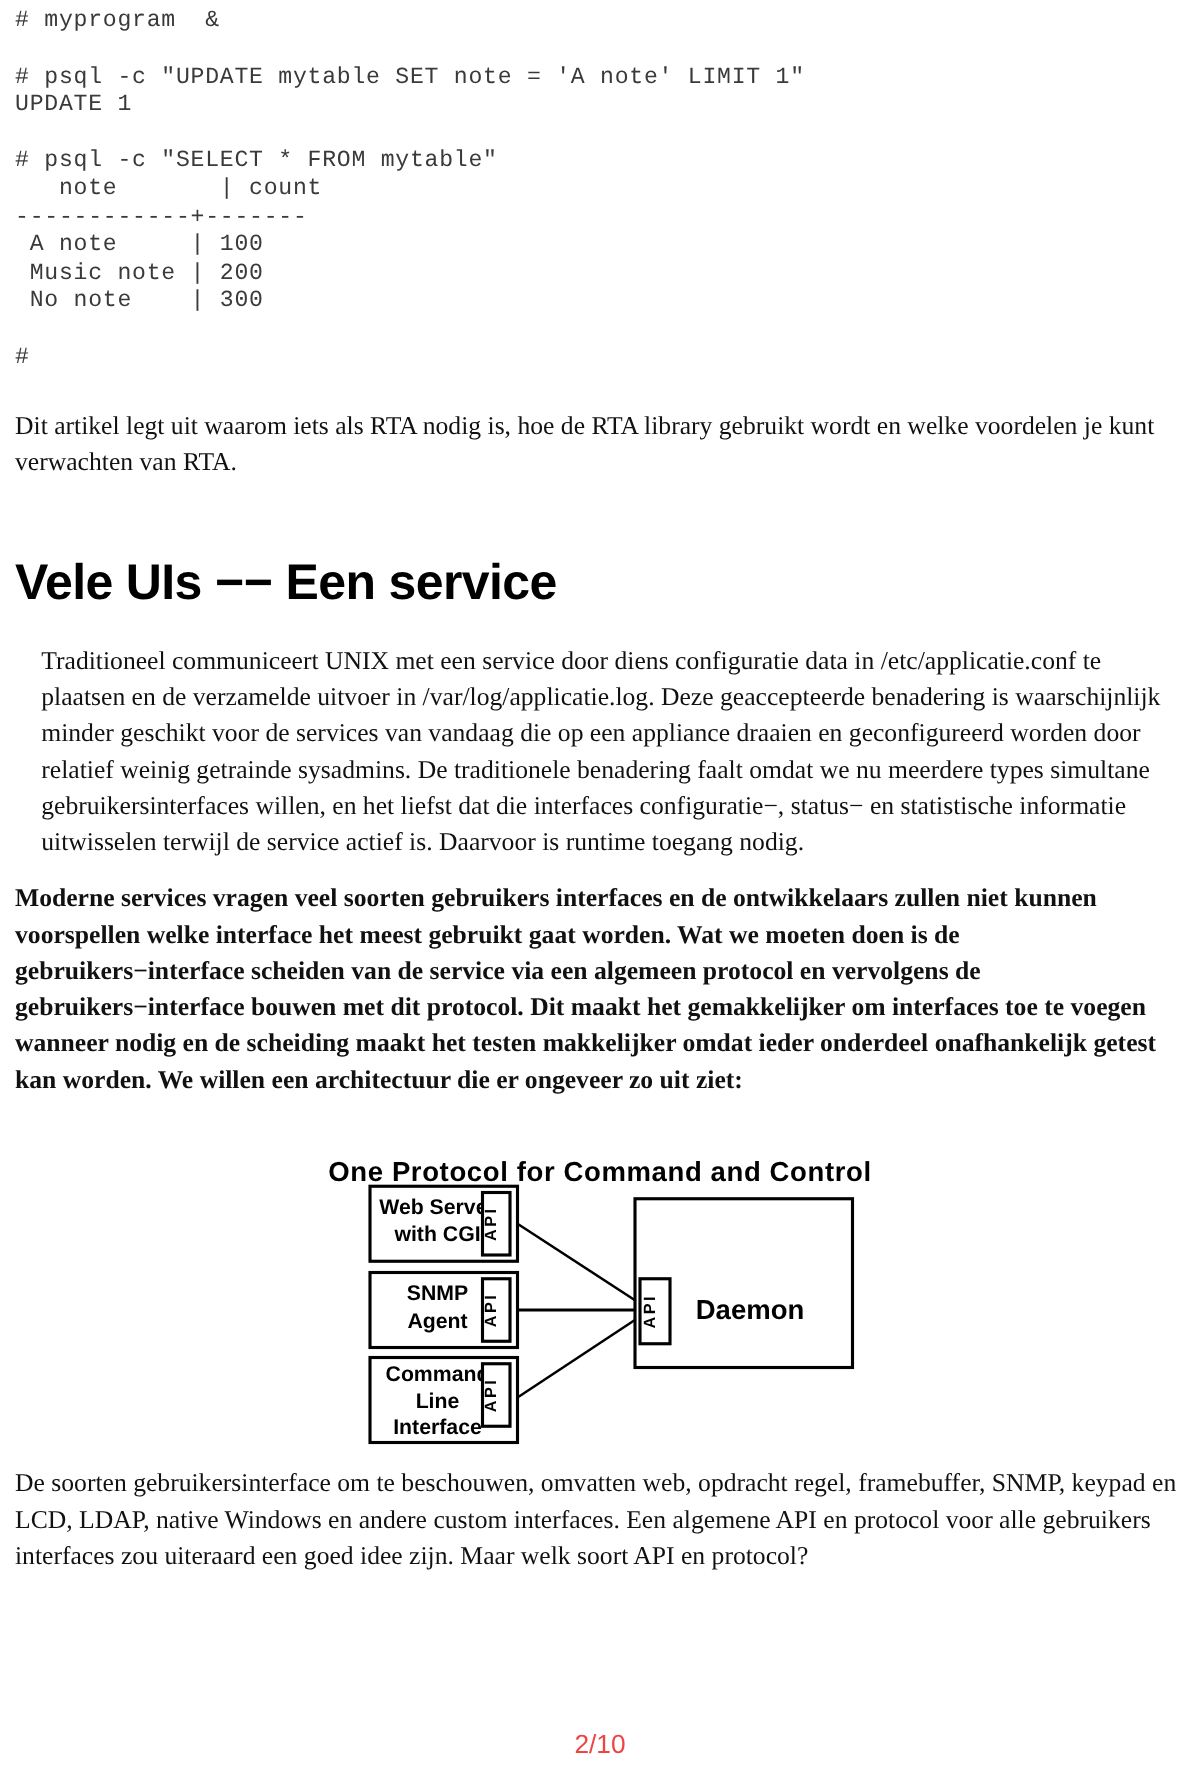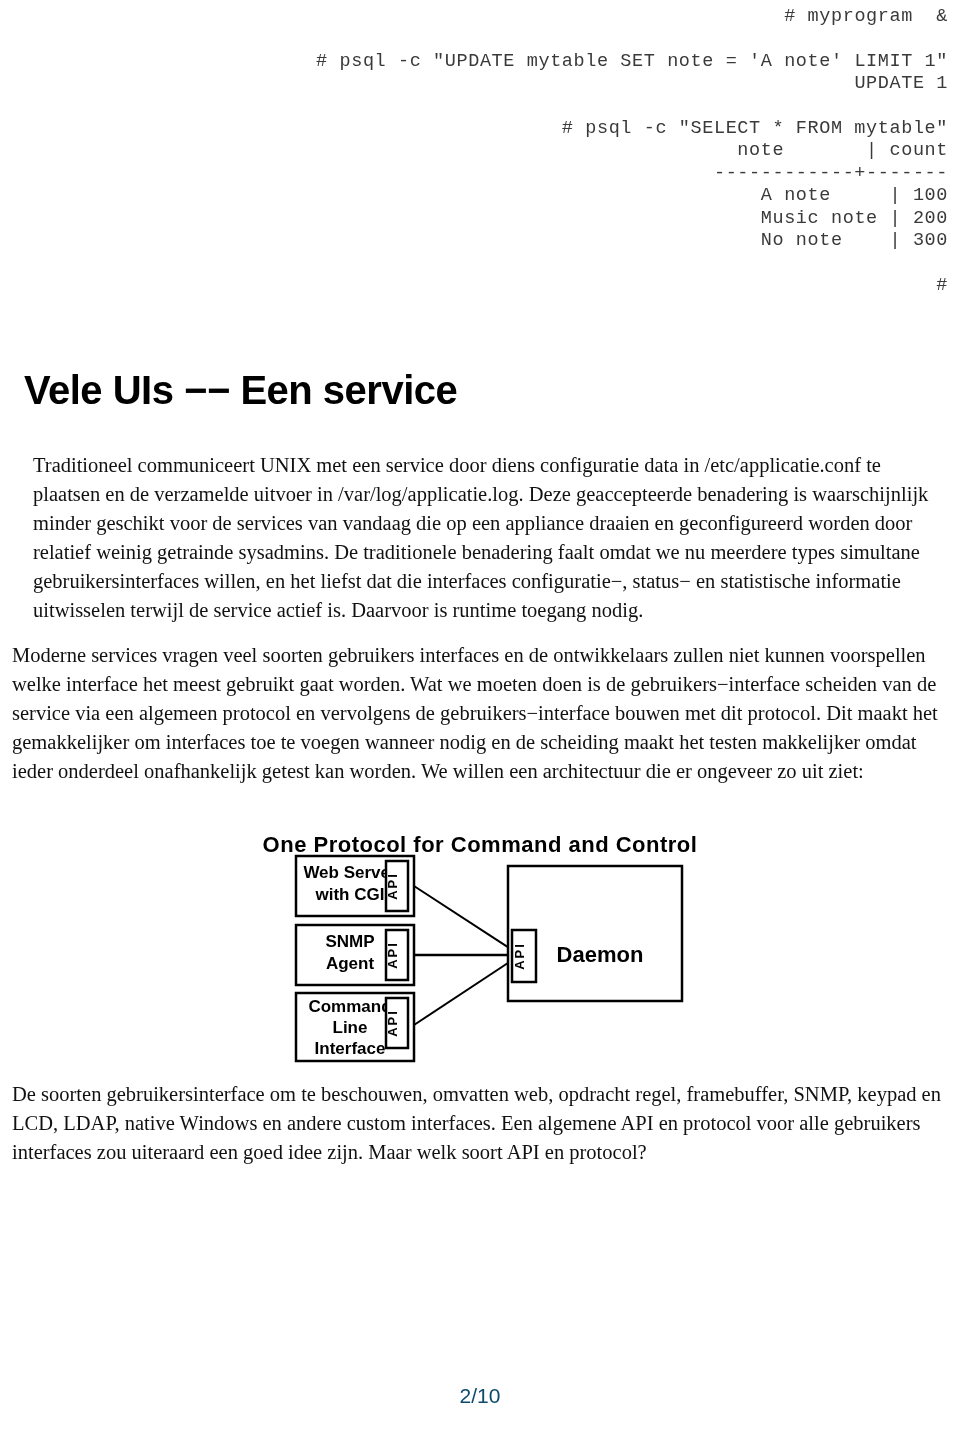--- a/index.html
+++ b/index.html
@@ -28,43 +28,43 @@
   .code-block {
     font-family: "Liberation Mono", "DejaVu Sans Mono", monospace;
     font-size: 18.5px;
     line-height: 22.5px;
     letter-spacing: 0.6px;
     color: #3a3a3a;
     white-space: pre;
     padding-top: 6px;
     margin: 0;
   }
-  .code-line { display: block; min-height: 22px; text-align: right; }
+  .code-line { display: block; min-height: 22px; }
   .code-blank { display: block; height: 22px; }
 
   
   .para {
     font-size: 20.5px;
     line-height: 29px;
     text-align: left;
     margin: 0;
     color: #111111;
   }
-  .para + .para { margin-top: 16px; }
+  .para + .para { margin-top: 16px; font-weight: bold; }
 
   .intro-para { margin-top: 30px; }
 
   
   .section-heading {
     font-family: "Liberation Sans", sans-serif;
     font-weight: bold;
     font-size: 40px;
     line-height: 46px;
     letter-spacing: -0.5px;
-    margin: 12px;
+    margin: 0;
     padding-top: 58px;
     padding-bottom: 26px;
     color: #000000;
   }
 
   .body-block { margin-top: 0; margin-left: 21px; }
   .after-para-gap { margin-top: 26px; }
 
   
   .figure-wrap {
@@ -78,30 +78,31 @@
 
   
   .page-number {
     position: absolute;
     left: 0;
     right: 0;
     bottom: 22px;
     text-align: center;
     font-family: "Liberation Sans", sans-serif;
     font-size: 21px;
-    color: #0c4a6e;
+    color: #ef4444;
   }
 </style>
 </head>
 <body>
 
 <div class="page">
 
   <pre class="code-block"><span class="code-line"># myprogram  &amp;</span><span class="code-blank"></span><span class="code-line"># psql -c "UPDATE mytable SET note = 'A note' LIMIT 1"</span><span class="code-line">UPDATE 1</span><span class="code-blank"></span><span class="code-line"># psql -c "SELECT * FROM mytable"</span><span class="code-line">   note       | count</span><span class="code-line">------------+-------</span><span class="code-line"> A note     | 100</span><span class="code-line"> Music note | 200</span><span class="code-line"> No note    | 300</span><span class="code-blank"></span><span class="code-line">#</span></pre>
 
+  <p class="para intro-para">Dit artikel legt uit waarom iets als RTA nodig is, hoe de RTA library gebruikt wordt en welke voordelen je kunt verwachten van RTA.</p>
 
   <h2 class="section-heading">Vele UIs −− Een service</h2>
 
   <p class="para body-block">Traditioneel communiceert UNIX met een service door diens configuratie data in /etc/applicatie.conf te plaatsen en de verzamelde uitvoer in /var/log/applicatie.log. Deze geaccepteerde benadering is waarschijnlijk minder geschikt voor de services van vandaag die op een appliance draaien en geconfigureerd worden door relatief weinig getrainde sysadmins. De traditionele benadering faalt omdat we nu meerdere types simultane gebruikersinterfaces willen, en het liefst dat die interfaces configuratie−, status− en statistische informatie uitwisselen terwijl de service actief is. Daarvoor is runtime toegang nodig.</p>
   <p class="para after-para-gap">Moderne services vragen veel soorten gebruikers interfaces en de ontwikkelaars zullen niet kunnen voorspellen welke interface het meest gebruikt gaat worden. Wat we moeten doen is de gebruikers−interface scheiden van de service via een algemeen protocol en vervolgens de gebruikers−interface bouwen met dit protocol. Dit maakt het gemakkelijker om interfaces toe te voegen wanneer nodig en de scheiding maakt het testen makkelijker omdat ieder onderdeel onafhankelijk getest kan worden. We willen een architectuur die er ongeveer zo uit ziet:</p>
 
   <div class="figure-wrap">
     <svg class="figure-svg" width="960" height="260" viewBox="0 0 960 260" xmlns="http://www.w3.org/2000/svg">
 
       <text id="fig-title" x="480" y="32" text-anchor="middle" font-family="'Liberation Sans', sans-serif" font-size="22" font-weight="bold" letter-spacing="0.5" fill="#000000">One Protocol for Command and Control</text>

